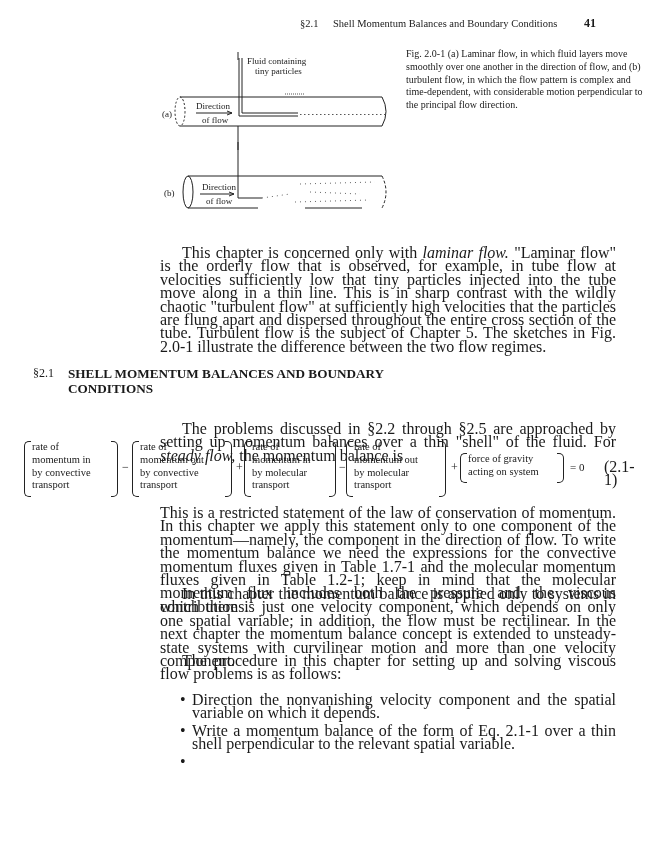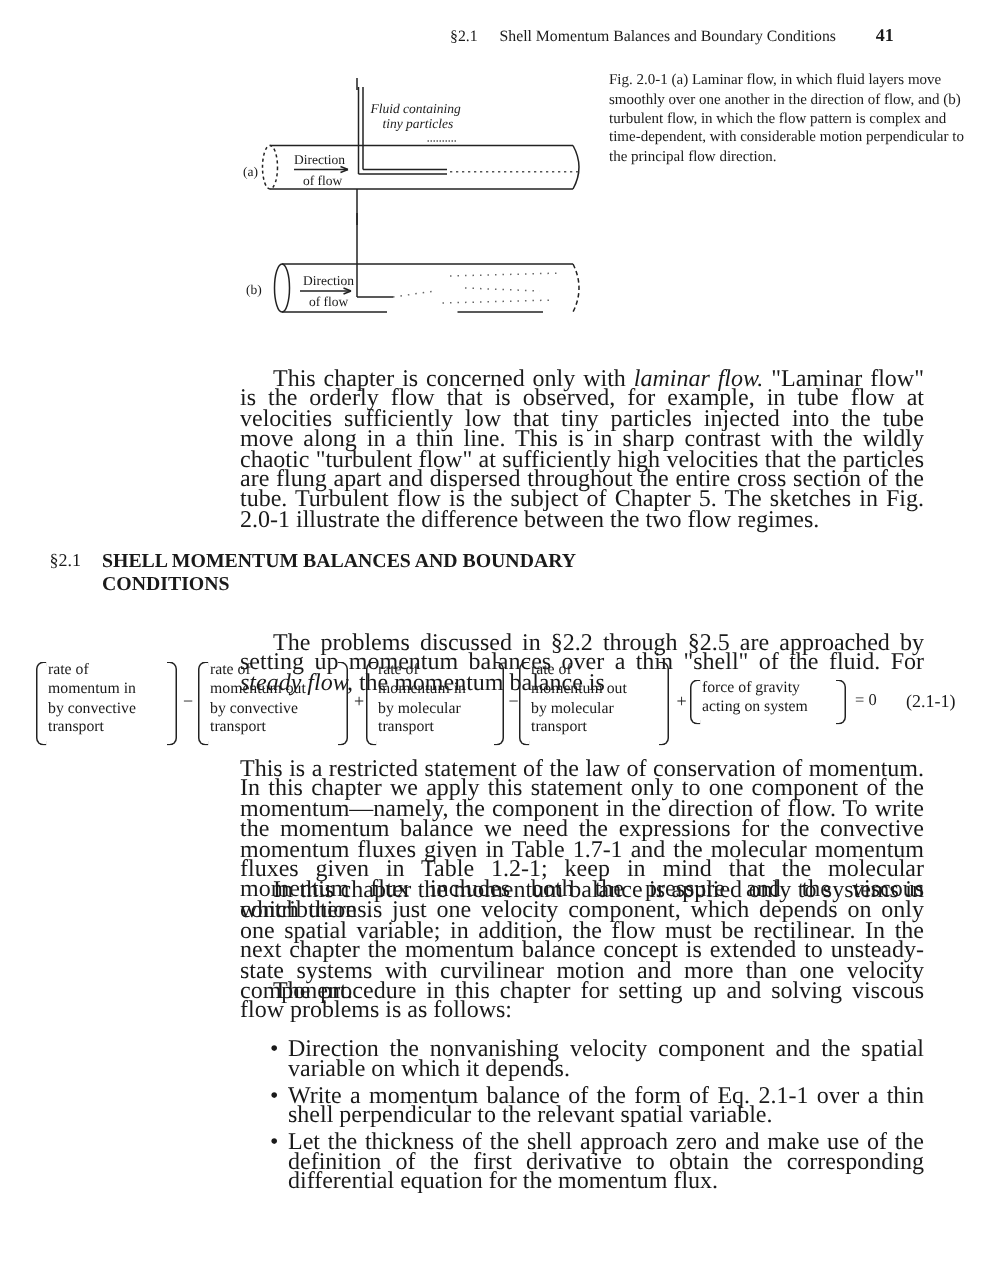--- a/index.html
+++ b/index.html
@@ -84,21 +84,21 @@
       <line x1="50" y1="152" x2="84" y2="152"></line>
       <path d="M84,152 l-5,-2 M84,152 l-5,2"></path>
       <g stroke="#666" stroke-dasharray="1,4">
         <line x1="112" y1="156" x2="140" y2="152"></line>
         <line x1="150" y1="142" x2="225" y2="140"></line>
         <line x1="145" y1="160" x2="220" y2="158"></line>
         <line x1="160" y1="150" x2="210" y2="152"></line>
       </g>
     </g>
   </svg>
-  <div class="abs diag-text" style="left:97px;top:25px;font-style:italic;">
+  <div class="abs diag-text" style="left:97px;top:14px;">
     <div>Fluid containing</div>
     <div style="padding-left:8px;">tiny particles</div>
   </div>
   <div class="abs diag-text" style="left:12px;top:67px;">(a)</div>
   <div class="abs diag-text" style="left:46px;top:59px;">
     <div>Direction</div>
     <div style="padding-left:6px;margin-top:4px;">of flow</div>
   </div>
   <div class="abs diag-text" style="left:14px;top:146px;">(b)</div>
   <div class="abs diag-text" style="left:52px;top:140px;">
@@ -172,26 +172,26 @@
   <span class="op" style="left:427px;">+</span>
   <div class="brace-group" style="left:436px;width:104px;top:12px;height:30px;">
     <div class="lb" style="height:28px;"></div>
       <div class="rb" style="height:28px;"></div>
     <div class="lines">
       <div>force of gravity</div>
         <div>acting on system</div>
     </div>
   </div>
   <span class="op" style="left:546px;font-size:11px;">= 0</span>
-  <span class="op" style="left:580px;font-size:12px;">(2.1-1)</span>
+  <span class="op" style="left:580px;font-size:16px;">(2.1-1)</span>
 </div>
 
 <div class="abs para" style="left:160px;top:506px;width:456px;">This is a restricted statement of the law of conservation of momentum. In this chapter we apply this statement only to one component of the momentum—namely, the component in the direction of flow. To write the momentum balance we need the expressions for the convective momentum fluxes given in Table 1.7-1 and the molecular momentum fluxes given in Table 1.2-1; keep in mind that the molecular momentum flux includes both the pressure and the viscous contributions.</div>
 <div class="abs para indent" style="left:160px;top:587px;width:456px;">In this chapter the momentum balance is applied only to systems in which there is just one velocity component, which depends on only one spatial variable; in addition, the flow must be rectilinear. In the next chapter the momentum balance concept is extended to unsteady-state systems with curvilinear motion and more than one velocity component.</div>
 <div class="abs para indent" style="left:160px;top:654px;width:456px;">The procedure in this chapter for setting up and solving viscous flow problems is as follows:</div>
 
 <div class="abs para" style="left:180px;top:693px;width:436px;">
   <ul class="steps">
     <li><span class="bullet">•</span><span>Direction the nonvanishing velocity component and the spatial variable on which it depends.</span></li>
     <li><span class="bullet">•</span><span>Write a momentum balance of the form of Eq. 2.1-1 over a thin shell perpendicular to the relevant spatial variable.</span></li>
-    <li><span class="bullet">•</span><span>Let the thickness of the shell approach zero and make use of the definition of the first derivative to obtain the corresponding differential equation for the momentum flux.</span></li>
+    <li><span class="bullet">•</span></li>
   </ul>
 </div>
 
 </body></html>

